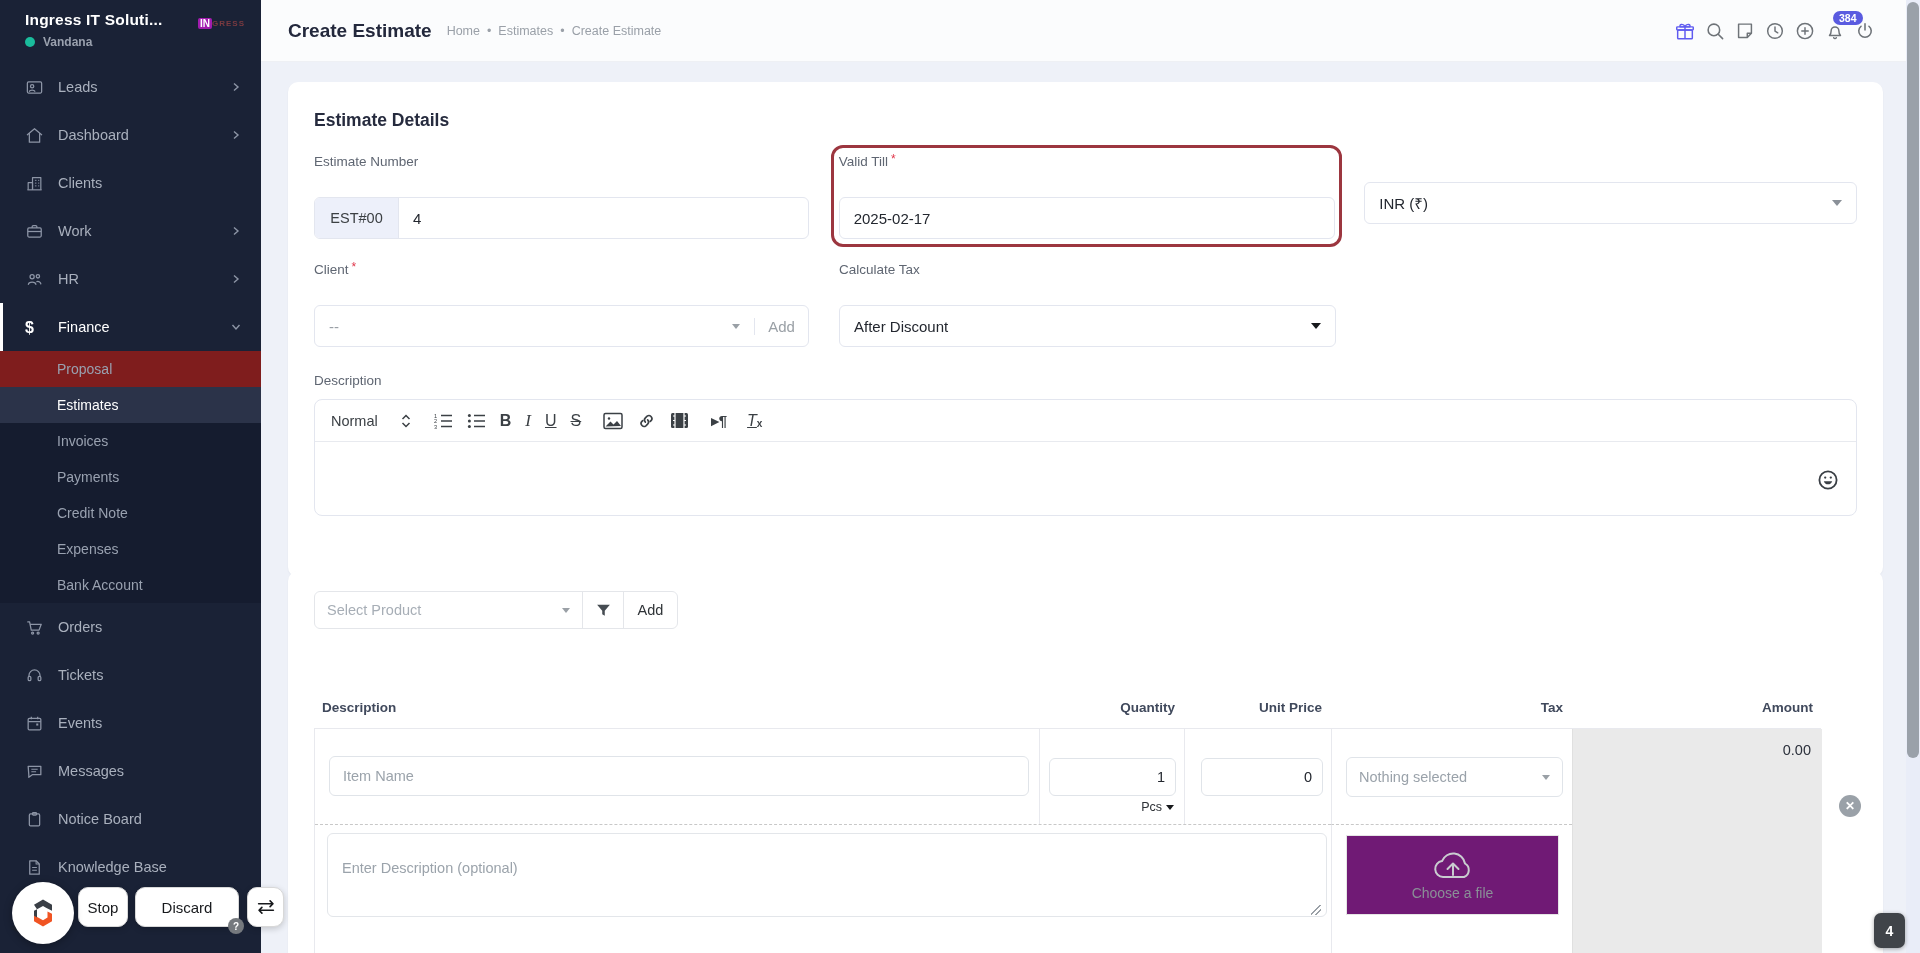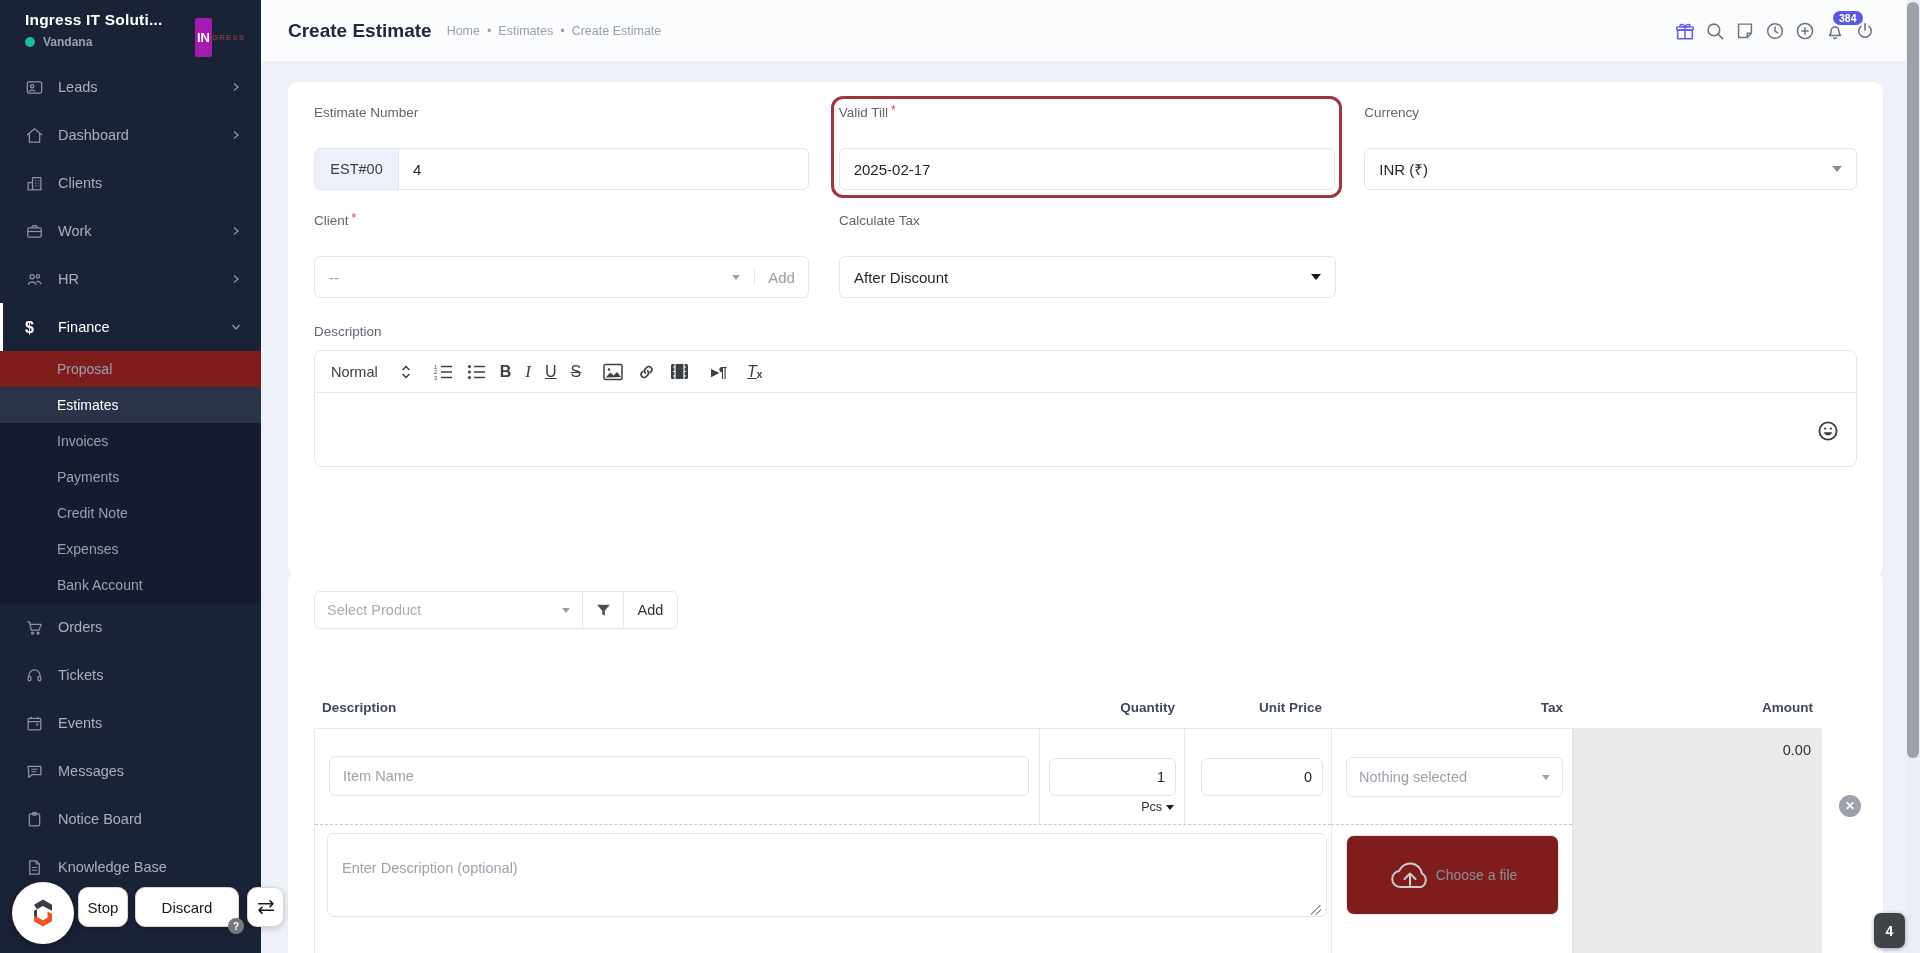--- a/index.html
+++ b/index.html
@@ -6,21 +6,21 @@
   html,body { width:1920px; height:953px; overflow:hidden; font-family:"Liberation Sans",sans-serif; background:#eef1f8; }
 
   
   .sidebar { position:absolute; left:0; top:0; width:261px; height:953px; background:#1a2236; z-index:5; }
   .side-header { position:relative; height:62px; padding:11px 14px 0 25px; }
   .company { color:#fff; font-size:15.5px; font-weight:bold; letter-spacing:.2px; }
   .user-row { display:flex; align-items:center; gap:8px; margin-top:6px; }
   .status-dot { width:10px; height:10px; border-radius:50%; background:#1abc9c; }
   .user-name { color:#9aa1ae; font-size:12px;font-weight:bold; }
   .brand-logo { position:absolute; right:16px; top:18px; display:flex; align-items:center; }
-  .brand-red { background:#a21caf; color:#fff; font-size:13px; font-weight:bold; padding:12px 2px; border-radius:2px; }
+  .brand-red { background:#a21caf; color:#fff; font-size:10px; font-weight:bold; padding:0 2px; border-radius:2px; }
   .brand-rest { color:#7a3a40; font-size:8px; font-weight:bold; letter-spacing:1px; }
   .nav { position:absolute; top:63px; left:0; right:0; }
   .nav-item { height:48px; display:flex; align-items:center; padding:0 20px 0 25px; cursor:pointer; color:#a9b0bd; }
   .nav-item .ic { width:19px; height:19px; color:#8d95a6; flex:none; display:flex; }
   .nav-item .lbl { font-size:14.5px; margin-left:14px; flex:1; }
   .nav-item .chev { width:10px; height:10px; color:#8d95a6; display:flex; }
   .nav-item.active { color:#fff; border-left:3px solid #fff; padding-left:22px; }
   .nav-item.active .ic { color:#fff; }
   .dollar { font-size:16px; font-weight:bold; line-height:19px; width:19px; text-align:center; }
   .submenu { background:#151c2f; }
@@ -93,21 +93,21 @@
   .unit-sel { position:absolute; right:10px; top:71px; font-size:12.5px; color:#2d3136; display:flex; align-items:center; gap:4px; cursor:pointer; }
   .price-input { position:absolute; left:16px; top:29px; width:122px; height:38px; border:1px solid #e0e4e9; border-radius:6px; text-align:right; padding-right:10px; font-size:14.5px; color:#23272f; outline:none; font-family:"Liberation Sans",sans-serif; }
   .tax-sel { position:absolute; left:14px; top:28px; width:217px; height:40px; border:1px solid #e0e4e9; border-radius:6px; display:flex; align-items:center; justify-content:space-between; padding:0 12px; font-size:14.5px; color:#9aa2aa; cursor:pointer; }
   .amount-cell { grid-column:5; grid-row:1/3; background:#eaeaea; border-left:1px solid #e0e0e0; }
   .amount-val { position:absolute; right:11px; top:13px; font-size:14.5px; color:#2c313c; }
   .ta-cell { grid-column:1/4; }
   .desc-ta { position:absolute; left:12px; top:8px; width:1000px; height:84px; border:1px solid #e3e6ea; border-radius:6px; resize:none; outline:none; font-size:14.5px; padding:26px 14px; color:#23272f; font-family:"Liberation Sans",sans-serif; }
   .grip { position:absolute; left:996px; top:80px; width:10px; height:10px; background:
       linear-gradient(135deg, transparent 0 45%, #9aa0a6 45% 52%, transparent 52% 70%, #9aa0a6 70% 77%, transparent 77%); }
   .upload-cell { grid-column:4; }
-  .upload-box { position:absolute; left:14px; top:10px; width:213px; height:80px; border:1px solid #e5e5e5; border-radius:8px; display:flex; align-items:center; justify-content:center; gap:4px; cursor:pointer; background:#7f1d1d; }
+  .upload-box { position:absolute; left:14px; top:10px; width:213px; height:80px; border:1px solid #e5e5e5; border-radius:0; display:flex; flex-direction:column; align-items:center; justify-content:center; gap:4px; cursor:pointer; background:#701a75; }
   .upload-label { font-size:14px; color:#8a9097; }
   .del-x { position:absolute; left:1551px; top:224px; width:22px; height:22px; border-radius:50%; background:#9aa1a8; color:#fff; display:flex; align-items:center; justify-content:center; font-size:12px; font-weight:bold; cursor:pointer; }
 
   
   .scroll-track { position:absolute; right:0; top:0; width:14px; height:953px; background:#e9edf8; z-index:9; }
   .scroll-thumb { position:absolute; right:1px; top:2px; width:12px; height:756px; background:#9aa1a9; border-radius:6px; }
 
   
   .fab-circle { position:absolute; left:12px; top:882px; width:62px; height:62px; background:#fff; border-radius:50%; box-shadow:0 2px 8px rgba(0,0,0,.3); display:flex; align-items:center; justify-content:center; z-index:20; cursor:pointer; }
   .btn-float { position:absolute; top:887px; height:40px; background:#fff; border:1px solid #d8d8d8; border-radius:10px; box-shadow:0 2px 6px rgba(0,0,0,.18); display:flex; align-items:center; justify-content:center; font-size:15px; color:#17191c; z-index:19; cursor:pointer; }
@@ -340,20 +340,21 @@
           <path d="M12 4 v7"></path>
           <path d="M7.7 6.8 a6.8 6.8 0 1 0 8.6 0"></path>
         </svg>
       </span>
   </div>
 </header>
 
 <div class="main">
 
   <section class="card card1">
+    <h2 class="section-title">Estimate Details</h2>
 
     <div class="fields-row">
       <div class="w1">
         <div class="f-label">
             <span>Estimate Number</span>
           </div>
         <div class="inp-box">
           <div class="prefix">EST#00</div>
           <input class="inp" type="text" value="4" style="">
         </div>
@@ -364,23 +365,20 @@
         <div class="f-label">
             <span>Valid Till</span>
             <span class="req">*</span>
           </div>
         <div class="inp-box">
           <input class="inp" type="text" value="2025-02-17" style="">
         </div>
       </div>
 
       <div class="w3">
-        <div class="f-label">
-            <span>Currency</span>
-          </div>
         <div class="inp-box sel">
           <span>INR (₹)</span>
           <span class="caret-g"></span>
         </div>
       </div>
     </div>
 
     <div class="fields-row">
       <div class="w1">
         <div class="f-label">

